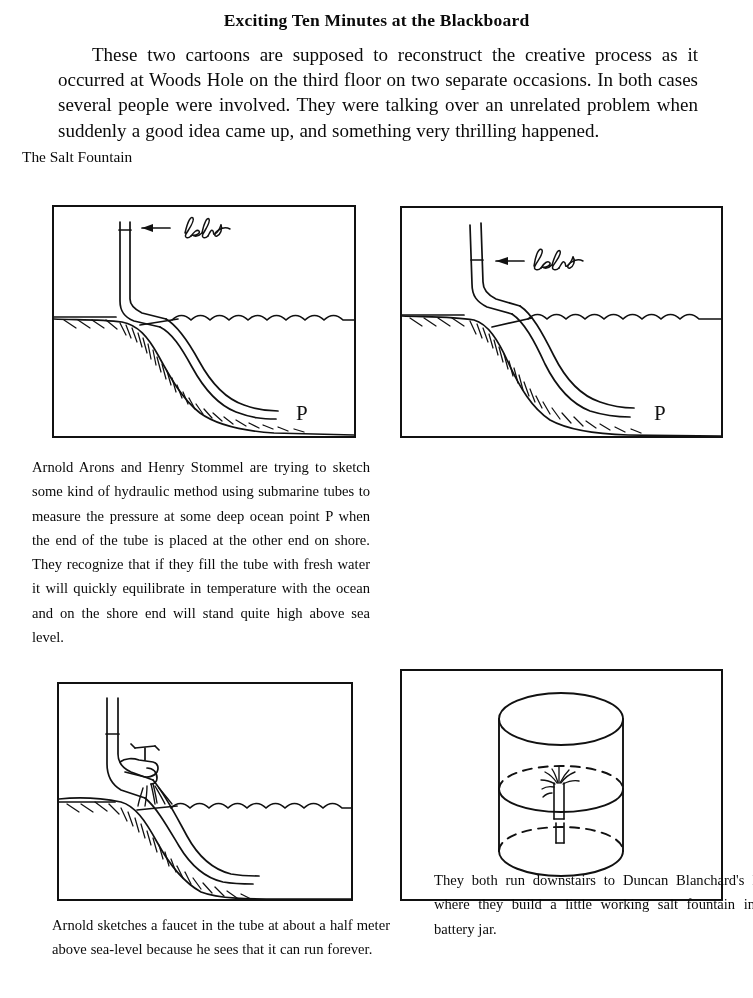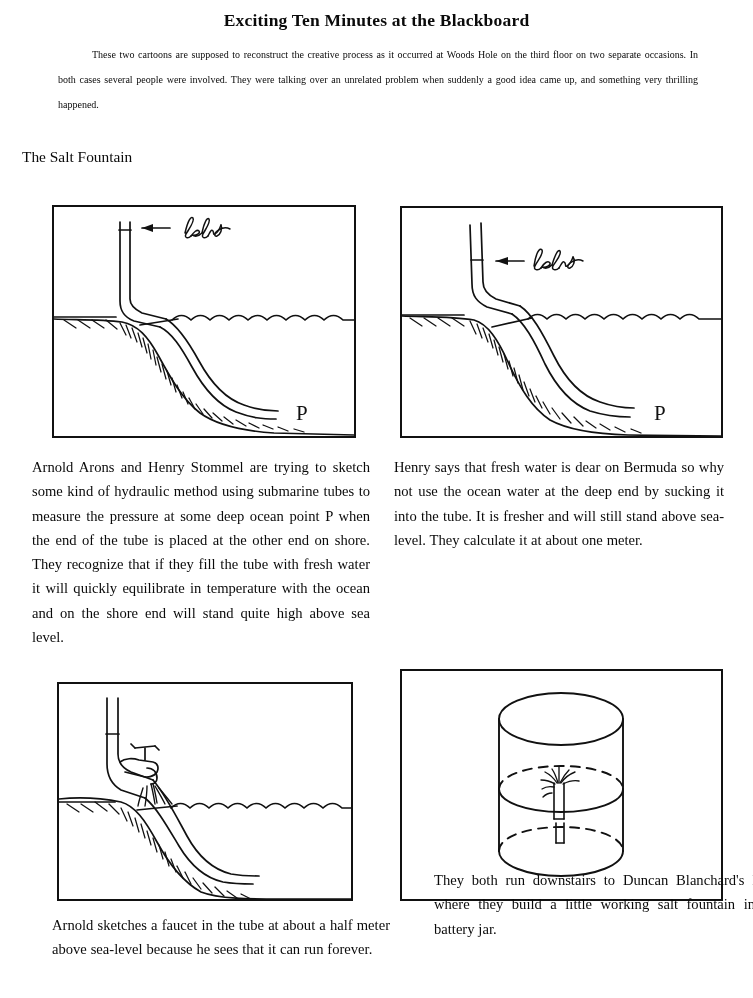--- a/index.html
+++ b/index.html
@@ -35,21 +35,21 @@
     letter-spacing: 0.2px;
     font-family: "Liberation Serif", "DejaVu Serif", serif;
   }
 
   
   .intro {
     position: absolute;
     top: 42px;
     left: 58px;
     width: 640px;
-    font-size: 10px;
+    font-size: 19px;
     line-height: 25.2px;
     text-align: justify;
     text-indent: 34px;
     word-spacing: 0.4px;
   }
 
   
   .section-heading {
     position: absolute;
     top: 148px;
@@ -326,23 +326,20 @@
         <path d="M158,112 C161,106 164,102 167,99"></path>
         <path d="M152,116 C147,115 143,116 140,118"></path>
         <path d="M150,122 C146,122 143,124 141,126"></path>
       </g>
     </svg>
   </div>
 
   <div class="caption" id="caption-1">
     <span>Arnold Arons and Henry Stommel are trying to sketch some kind of hydraulic method using submarine tubes to measure the pressure at some deep ocean point P when the end of the tube is placed at the other end on shore. They recognize that if they fill the tube with fresh water it will quickly equilibrate in temperature with the ocean and on the shore end will stand quite high above sea level.</span>
   </div>
-  <div class="caption" id="caption-2">
-    <span>Henry says that fresh water is dear on Bermuda so why not use the ocean water at the deep end by sucking it into the tube. It is fresher and will still stand above sea-level. They calculate it at about one meter.</span>
-  </div>
   <div class="caption" id="caption-3">
     <span>Arnold sketches a faucet in the tube at about a half meter above sea-level because he sees that it can run forever.</span>
   </div>
   <div class="caption" id="caption-4">
     <span>They both run downstairs to Duncan Blanchard's lab where they build a little working salt fountain in a battery jar.</span>
   </div>
 
 </div>
 
 </body></html>

